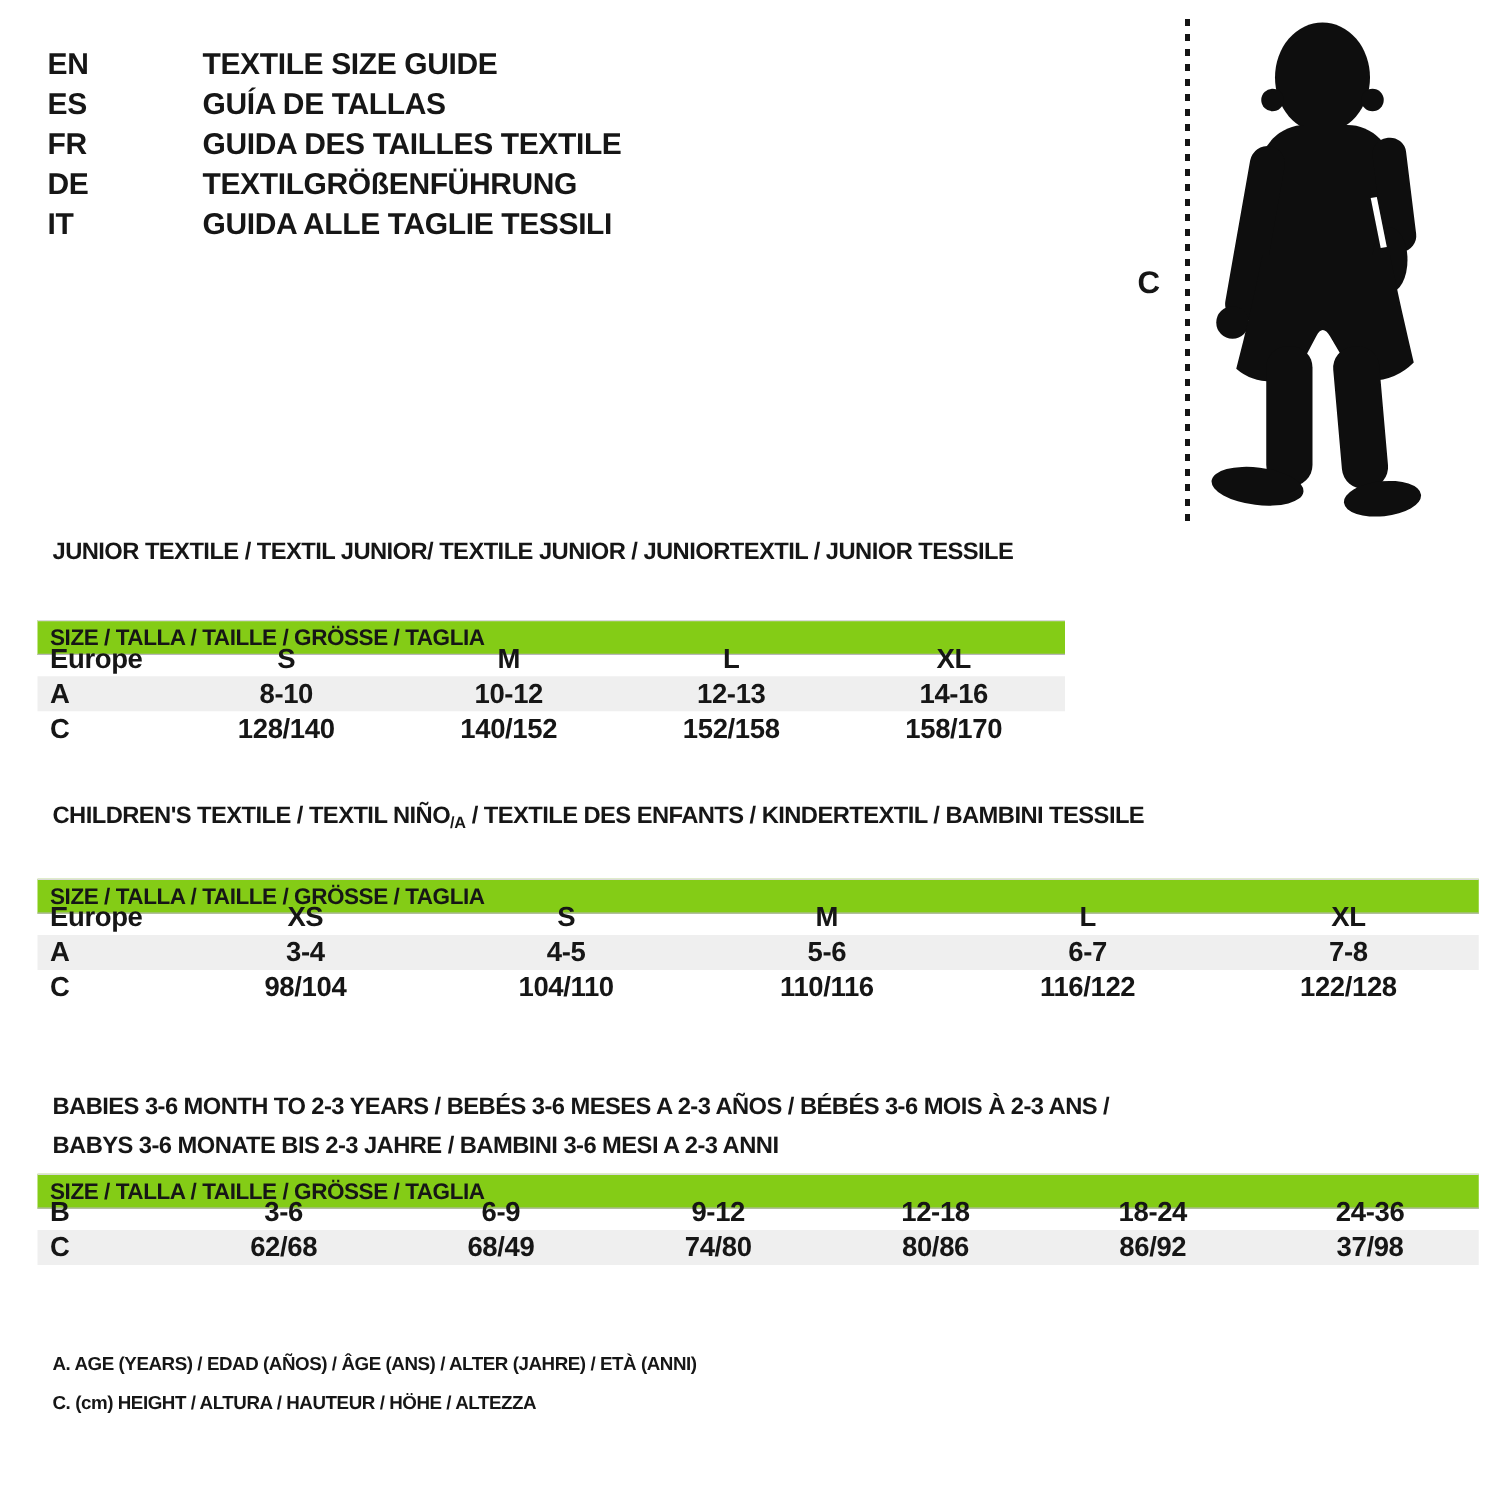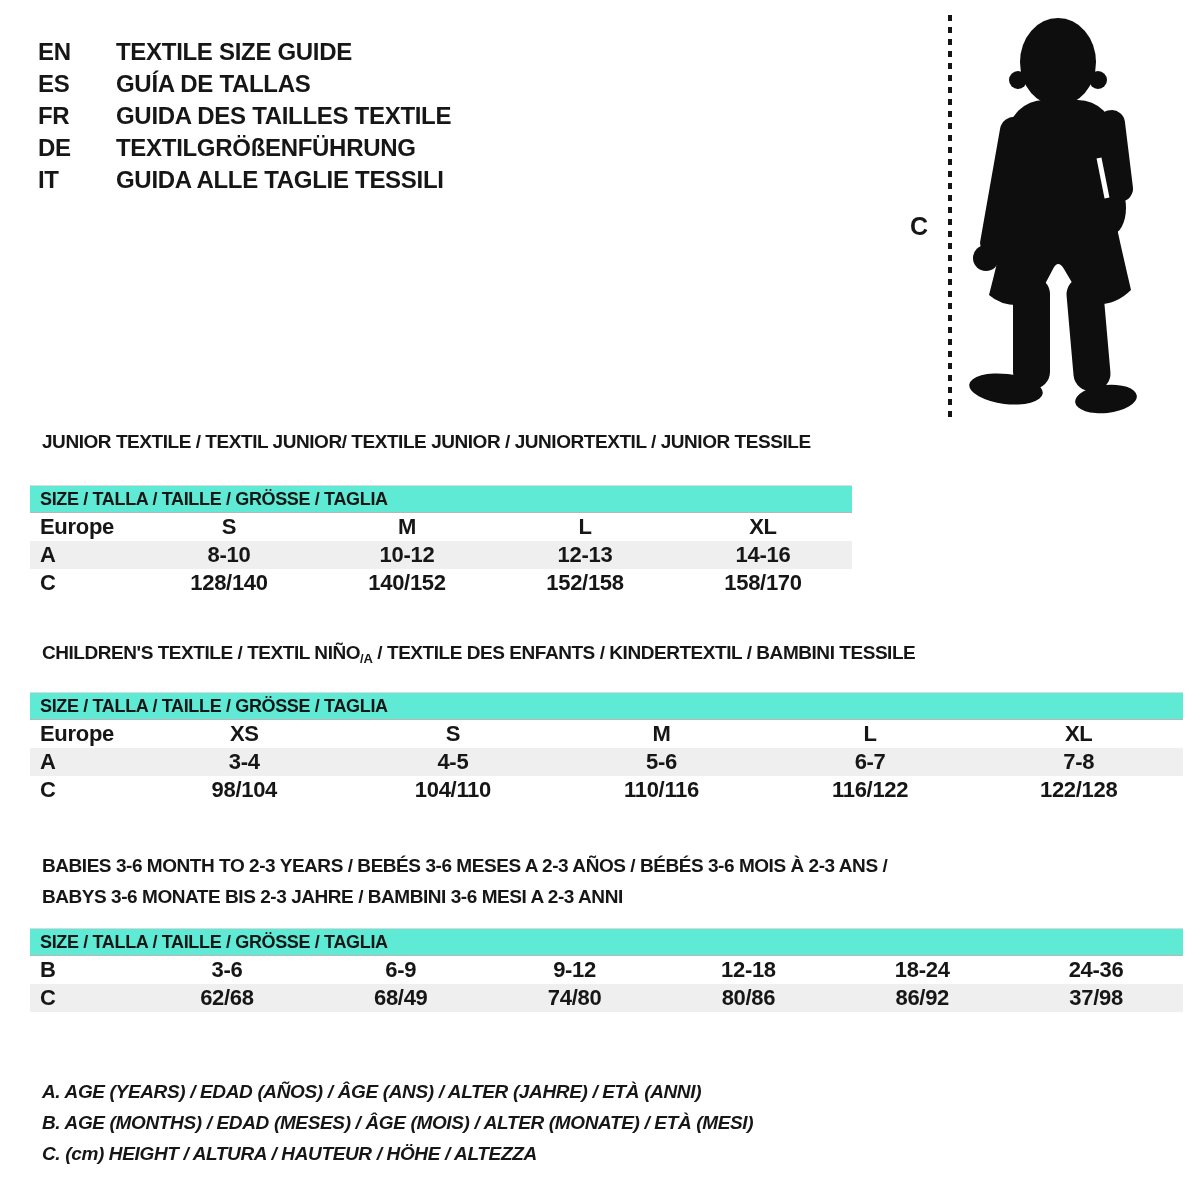--- a/index.html
+++ b/index.html
@@ -2,52 +2,52 @@
 <html><head>
 <meta charset="utf-8">
 <style>
   html,body{margin:0;padding:0;background:#fff;}
   .page{
     position:relative;width:1200px;height:1200px;background:#ffffff;overflow:hidden;
     font-family:"Liberation Sans","DejaVu Sans",sans-serif;font-weight:700;color:#161616;
   }
   
   .lang-block{position:absolute;left:38px;top:36px;}
-  .lang-row{display:flex;height:32px;line-height:32px;font-size:24px;letter-spacing:-0.3px;}
+  .lang-row{display:flex;height:32px;line-height:32px;font-size:24px;letter-spacing:-0.3px;gap:46px;}
   .lang-code{width:78px;}
   
   .dashed-line{
     position:absolute;left:948px;top:15px;width:4px;height:402px;
     background:repeating-linear-gradient(to bottom,#141414 0 6px,transparent 6px 12px);
   }
   .c-label{position:absolute;left:910px;top:212px;font-size:25px;}
   .toddler-svg{position:absolute;left:960px;top:12px;width:178px;height:405px;}
   
   .sec{position:absolute;left:30px;}
   .sec0{top:431px;width:822px;}
   .sec1{top:642px;width:1153px;}
   .sec2{top:850px;width:1153px;}
   .sec-title{font-size:19px;letter-spacing:-0.45px;line-height:22px;padding-left:12px;white-space:nowrap;}
-  .sec2 .sec-title{line-height:31px;}
+  .sec2 .sec-title{line-height:31px;margin-top:20px;}
   .title-sub{font-size:13px;vertical-align:-4px;letter-spacing:-0.3px;}
   .size-bar{
     position:absolute;left:0;width:100%;height:28px;line-height:27px;box-sizing:border-box;
-    background:#5eead4;border-top:1px solid #dadada;border-bottom:1px solid #b7b7b7;
-    font-size:18px;letter-spacing:-0.35px;padding-left:10px;white-space:nowrap;
+    background:#84cc16;border-top:1px solid #dadada;border-bottom:1px solid #b7b7b7;
+    font-size:18px;letter-spacing:-0.35px;padding-left:10px;white-space:nowrap;margin-top:11px;
   }
   .sec0 .size-bar{top:54px;} .sec1 .size-bar{top:50px;} .sec2 .size-bar{top:78px;}
   .tbody{position:absolute;left:0;width:100%;}
   .sec0 .tbody{top:82px;} .sec1 .tbody{top:78px;} .sec2 .tbody{top:106px;}
   .trow{display:grid;height:28px;line-height:28px;font-size:22px;letter-spacing:-0.3px;}
   .trow.shaded{background:#efefef;}
   .tlabel{padding-left:10px;text-align:left;}
   .tcell{text-align:center;}
   
   .footnotes{position:absolute;left:42px;top:1076px;}
-  .footnote{font-size:19px;line-height:31px;letter-spacing:-0.35px;white-space:nowrap;font-style:italic;}
+  .footnote{font-size:15px;line-height:31px;letter-spacing:-0.35px;white-space:nowrap;}
 </style>
 </head>
 <body>
 
 <div class="page">
 
   <div class="lang-block">
       <div class="lang-row">
         <span class="lang-code">EN</span>
         <span class="lang-title">TEXTILE SIZE GUIDE</span>
@@ -174,17 +174,16 @@
           <span class="tcell">74/80</span>
           <span class="tcell">80/86</span>
           <span class="tcell">86/92</span>
           <span class="tcell">37/98</span>
         </div>
       </div>
   </section>
 
   <div class="footnotes">
       <div class="footnote">A. AGE (YEARS) / EDAD (AÑOS) / ÂGE (ANS) / ALTER (JAHRE) / ETÀ (ANNI)</div>
-      <div class="footnote">B. AGE (MONTHS) / EDAD (MESES) / ÂGE (MOIS) / ALTER (MONATE) / ETÀ (MESI)</div>
       <div class="footnote">C. (cm) HEIGHT / ALTURA / HAUTEUR / HÖHE / ALTEZZA</div>
     </div>
 
 </div>
 
 </body></html>

